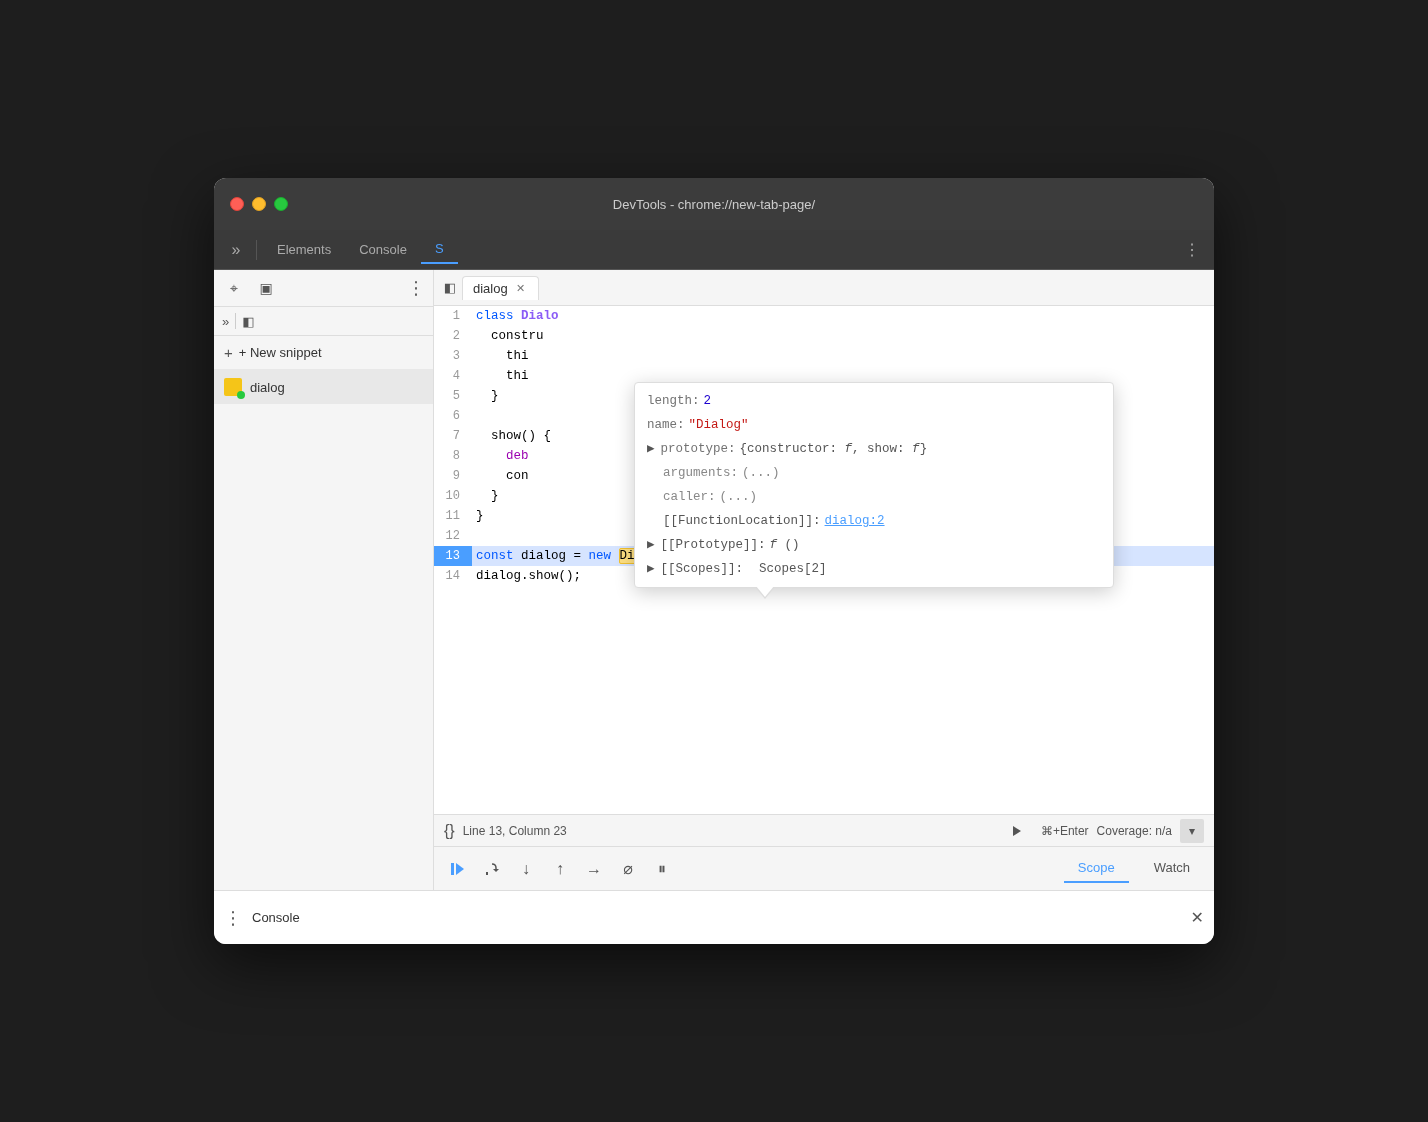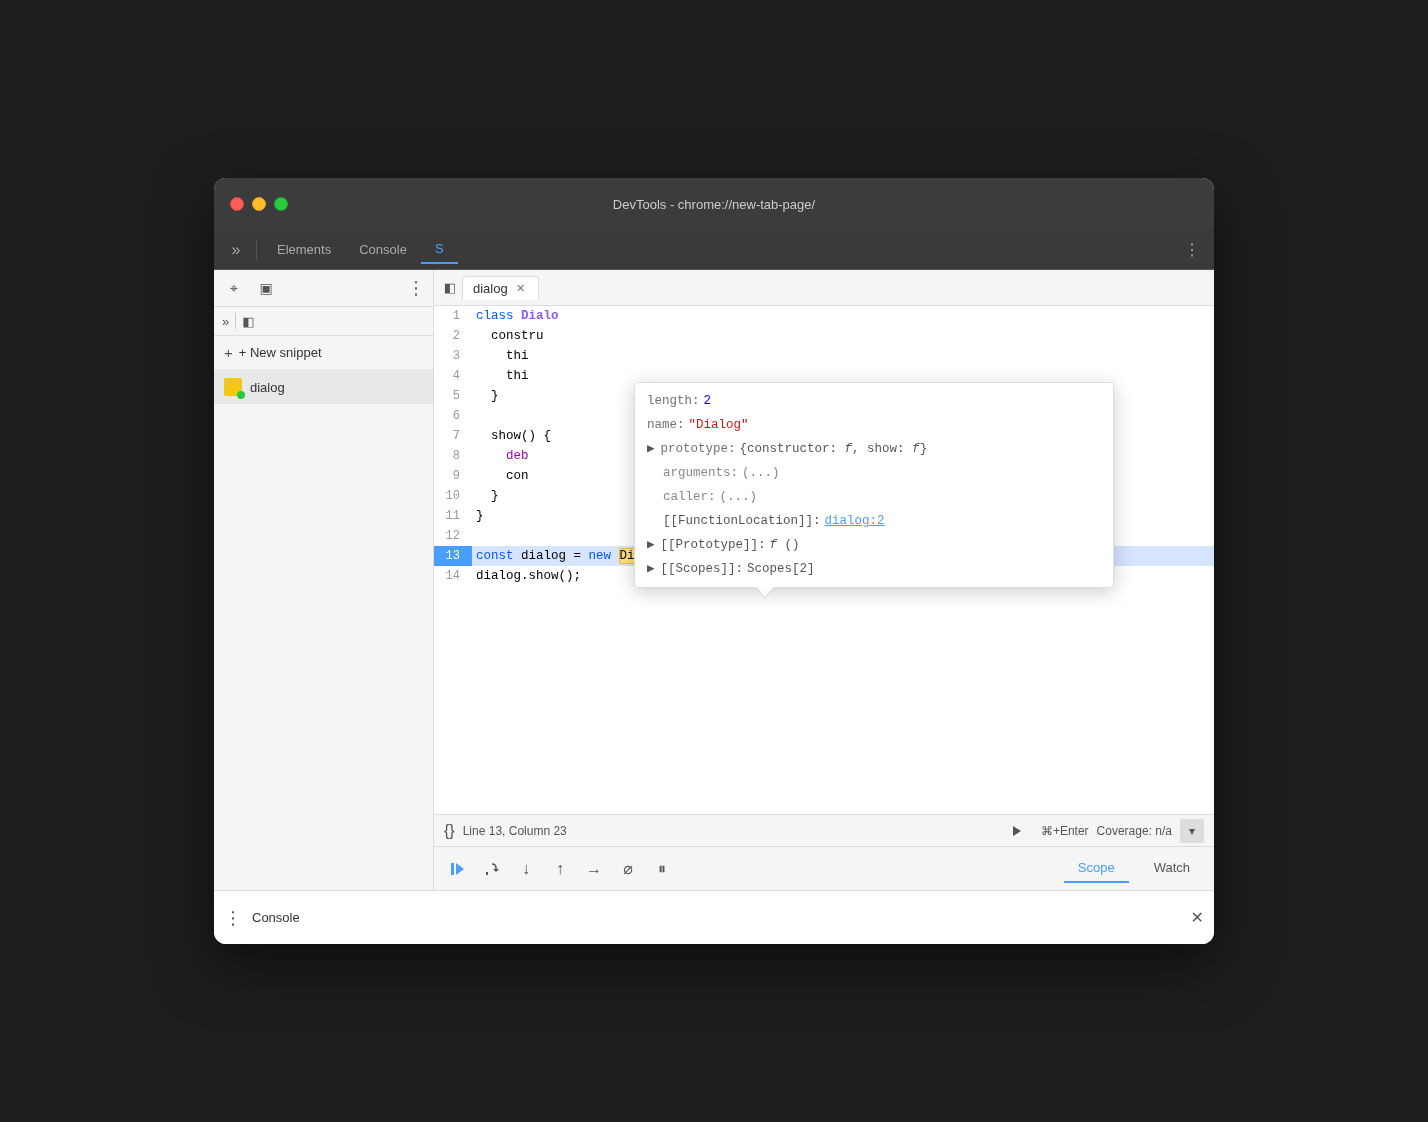--- a/index.html
+++ b/index.html
@@ -522,21 +522,21 @@
             <span class="blue-link"> dialog:2</span>
           </div>
           <div class="tooltip-row">
             <span class="tooltip-expand">▶</span>
             <span style="color:#555;">[[Prototype]]:</span>
             <span style="color:#555;"> <em>f</em> ()</span>
           </div>
           <div class="tooltip-row">
             <span class="tooltip-expand">▶</span>
             <span style="color:#555;">[[Scopes]]:</span>
-            <span style="color:#555;"> Scopes[2]</span>
+            <span style="color:#555;margin-left:12px;"> Scopes[2]</span>
           </div>
         </div>
         <div class="tooltip-arrow"></div>
       </div>
 
       <div class="code-editor">
         <div class="code-lines">
           <div class="code-line">
             <span class="line-num">1</span>
             <span class="code-content"><span class="kw-blue">class</span> <span class="kw-purple">Dialo</span><span style="display:inline;"></span></span>

